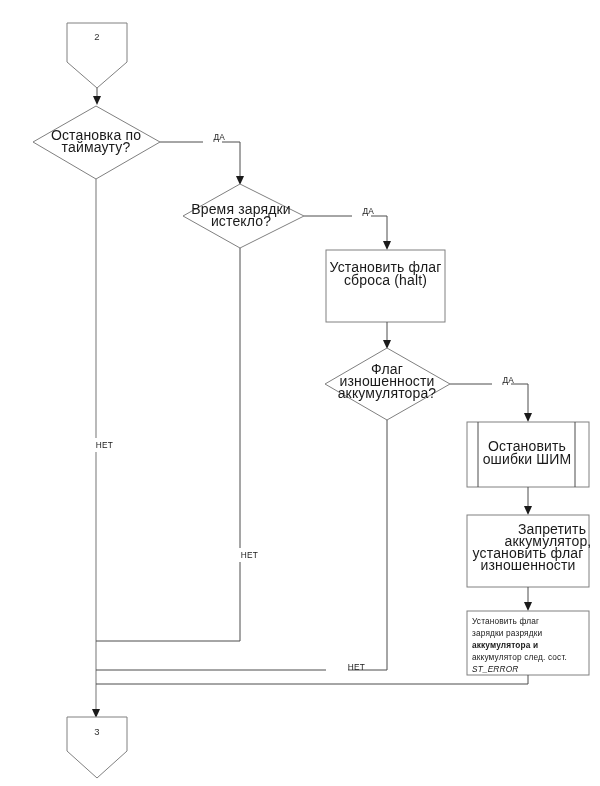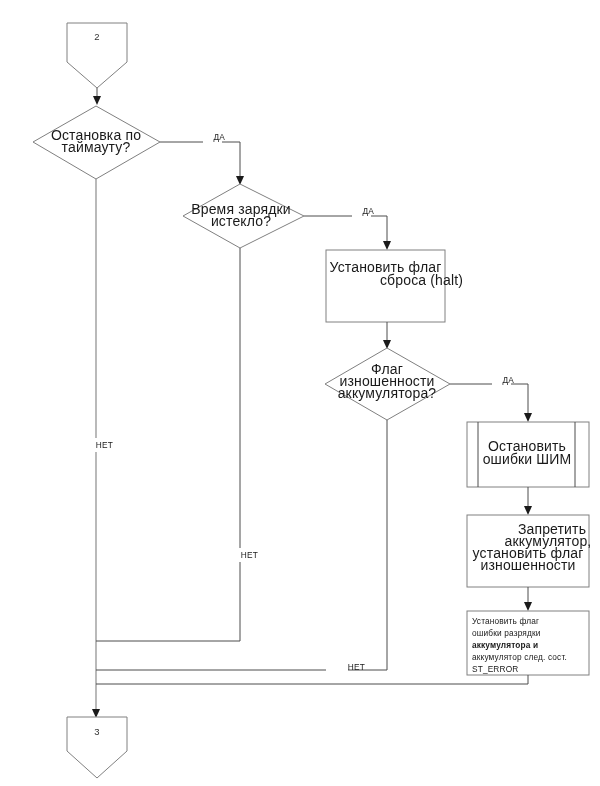--- a/index.html
+++ b/index.html
@@ -154,38 +154,38 @@
   <div class="txt edge-label" style="left:199px; top:132px; width:26px;">ДА</div>
   <div class="txt edge-label" style="left:79px; top:440px; width:34px;">НЕТ</div>
 
   <div class="txt node-text" style="left:185px; top:204px; width:112px;">Время зарядки</div>
   <div class="txt node-text" style="left:185px; top:216px; width:112px;">истекло?</div>
 
   <div class="txt edge-label" style="left:348px; top:206px; width:26px;">ДА</div>
   <div class="txt edge-label" style="left:224px; top:550px; width:34px;">НЕТ</div>
 
   <div class="txt node-text" style="left:327px; top:262px; width:117px;">Установить флаг</div>
-  <div class="txt node-text" style="left:327px; top:275px; width:117px;margin-left:36px;">сброса (halt)</div>
+  <div class="txt node-text" style="left:327px; top:275px; width:117px;">сброса (halt)</div>
 
   <div class="txt node-text" style="left:327px; top:364px; width:120px;">Флаг</div>
   <div class="txt node-text" style="left:327px; top:376px; width:120px;">изношенности</div>
   <div class="txt node-text" style="left:327px; top:388px; width:120px;">аккумулятора?</div>
 
   <div class="txt edge-label" style="left:488px; top:375px; width:26px;">ДА</div>
   <div class="txt edge-label" style="left:331px; top:662px; width:34px;">НЕТ</div>
 
   <div class="txt node-text" style="left:479px; top:441px; width:96px;">Остановить</div>
   <div class="txt node-text" style="left:479px; top:454px; width:96px;">ошибки ШИМ</div>
 
   <div class="txt node-text" style="left:469px; top:524px; width:118px;padding-left:24px;">Запретить</div>
   <div class="txt node-text" style="left:469px; top:536px; width:118px;padding-left:20px;">аккумулятор,</div>
   <div class="txt node-text" style="left:469px; top:548px; width:118px;">установить флаг</div>
   <div class="txt node-text" style="left:469px; top:560px; width:118px;">изношенности</div>
 
   <div class="txt node-text-left" style="left:472px; top:616px; width:118px;">Установить флаг</div>
-  <div class="txt node-text-left" style="left:472px; top:628px; width:118px;">ошибки разрядки</div>
+  <div class="txt node-text-left" style="left:472px; top:628px; width:118px;">зарядки разрядки</div>
   <div class="txt node-text-left" style="left:472px; top:640px; width:136px;font-weight:bold;">аккумулятора и</div>
   <div class="txt node-text-left" style="left:472px; top:652px; width:120px;">аккумулятор след. сост.</div>
-  <div class="txt node-text-left" style="left:472px; top:664px; width:118px;">ST_ERROR</div>
+  <div class="txt node-text-left" style="left:472px; top:664px; width:118px;font-style:italic;">ST_ERROR</div>
 
   <div class="txt terminal-text" style="left:67px; top:726px; width:60px;">3</div>
 
 </div>
 
 </body></html>

